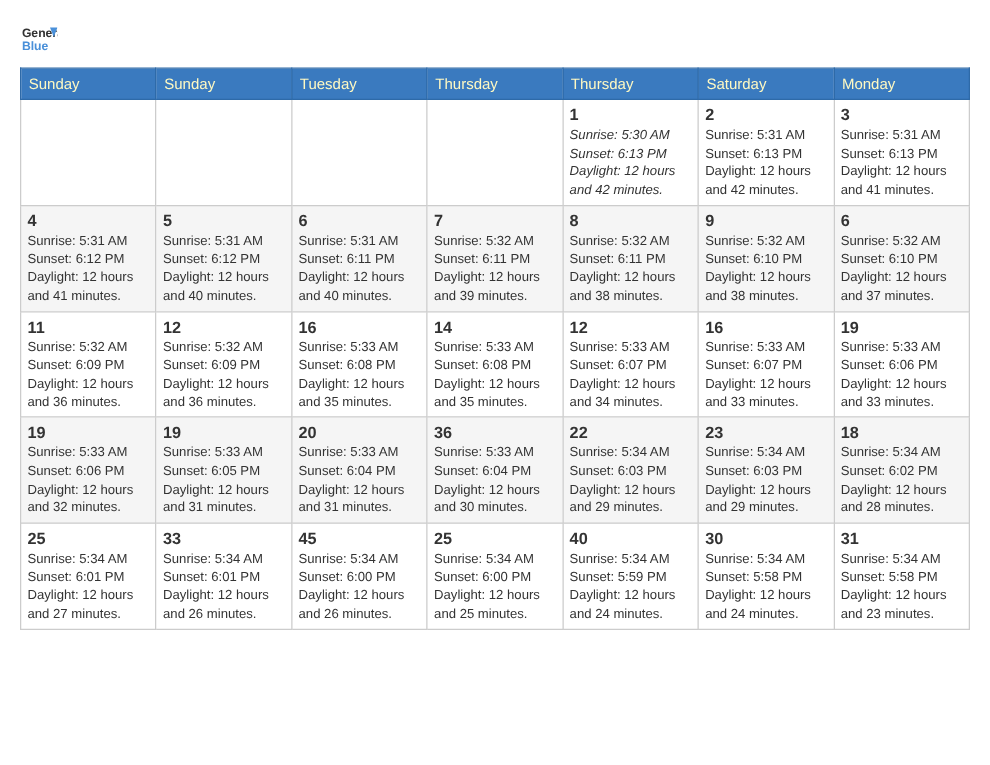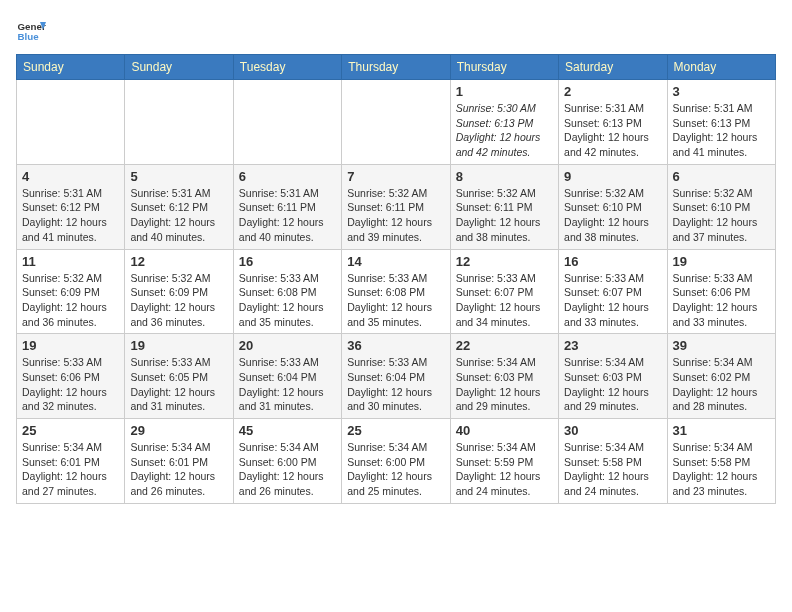--- a/index.html
+++ b/index.html
@@ -279,37 +279,37 @@
 and 29 minutes.</div>
         </td>
         <td>
           <span class="day-number">23</span>
           <div class="day-info" style="white-space: pre-line;">Sunrise: 5:34 AM
 Sunset: 6:03 PM
 Daylight: 12 hours
 and 29 minutes.</div>
         </td>
         <td>
-          <span class="day-number">39</span>
+          <span class="day-number">18</span>
           <div class="day-info" style="white-space: pre-line;">Sunrise: 5:34 AM
 Sunset: 6:02 PM
 Daylight: 12 hours
 and 28 minutes.</div>
         </td>
       </tr>
       <tr>
         <td>
           <span class="day-number">25</span>
           <div class="day-info" style="white-space: pre-line;">Sunrise: 5:34 AM
 Sunset: 6:01 PM
 Daylight: 12 hours
 and 27 minutes.</div>
         </td>
         <td>
-          <span class="day-number">29</span>
+          <span class="day-number">33</span>
           <div class="day-info" style="white-space: pre-line;">Sunrise: 5:34 AM
 Sunset: 6:01 PM
 Daylight: 12 hours
 and 26 minutes.</div>
         </td>
         <td>
           <span class="day-number">45</span>
           <div class="day-info" style="white-space: pre-line;">Sunrise: 5:34 AM
 Sunset: 6:00 PM
 Daylight: 12 hours

